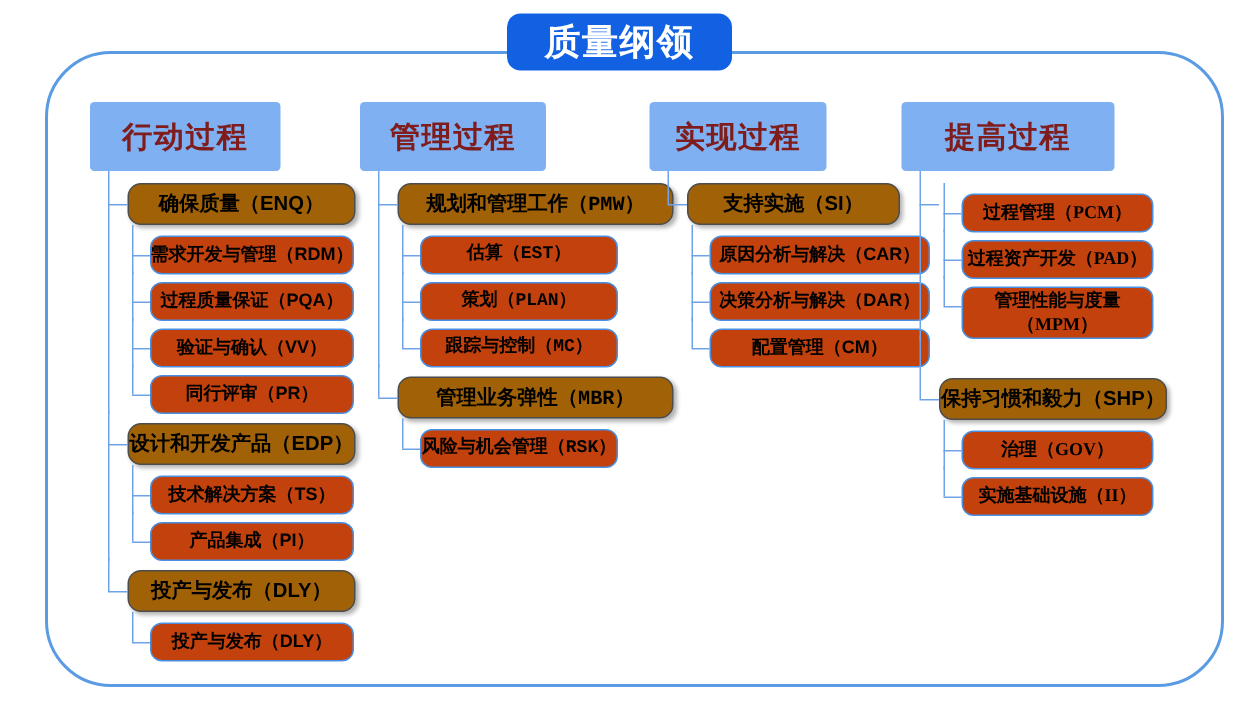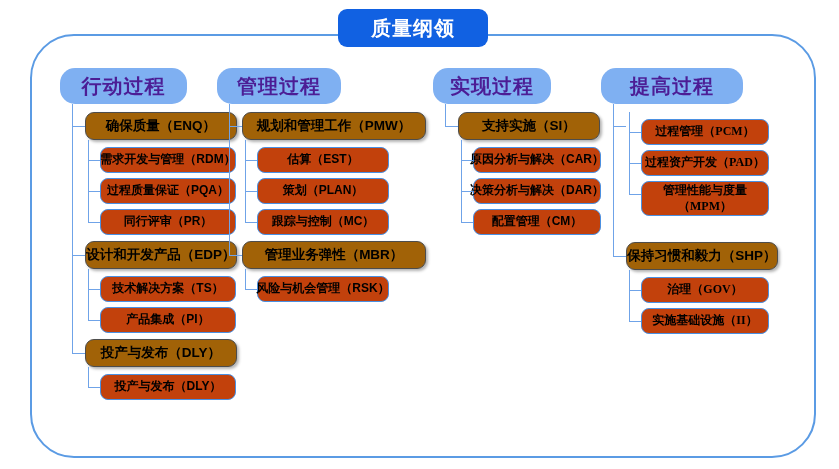--- a/index.html
+++ b/index.html
@@ -6,30 +6,30 @@
   body{font-family:"Liberation Sans","DejaVu Sans",sans-serif;}
   .stage{position:relative;width:839px;height:469px;background:#fff;overflow:hidden;}
 
   
   .frame{position:absolute;left:30px;top:34px;width:782px;height:420px;
          border:2px solid #5b9be4;border-radius:44px;background:#fff;}
 
   
   .title-box{position:absolute;left:338px;top:9px;width:150px;height:38px;
              background:#1161e2;border-radius:9px;display:flex;align-items:center;justify-content:center;
-             color:#fff;font-size:20px;font-weight:bold;letter-spacing:1px;z-index:5;}
+             color:#fff;font-size:24px;font-weight:bold;letter-spacing:1px;z-index:5;}
 
   
   .column{position:absolute;top:68px;}
   .c1{left:60px;}
-  .c2{left:217px;}
+  .c2{left:240px;font-family:Liberation Mono, monospace;}
   .c3{left:433px;}
   .c4{left:601px;}
 
-  .col-header{height:36px;border-radius:15px;background:#7fb0f2;color:#4c1d95;
+  .col-header{height:46px;border-radius:3px;background:#7fb0f2;color:#7f1d1d;
               font-size:20px;font-weight:bold;display:flex;align-items:center;justify-content:center;
               letter-spacing:1px;}
   .c1 .col-header{width:127px;}
   .c2 .col-header{width:124px;}
   .c3 .col-header{width:118px;}
   .c4 .col-header{width:142px;}
 
   
   ul{list-style:none;margin:0;}
   .sections{padding:8px 0 0 25px;}
@@ -55,41 +55,44 @@
   .gray-box{background:#a16207;border:1.5px solid #4d4d4d;border-radius:9px;height:28px;
             display:flex;align-items:center;justify-content:center;font-size:13.5px;font-weight:bold;
             color:#000;white-space:nowrap;box-shadow:2px 2px 3px rgba(0,0,0,.3);box-sizing:border-box;}
   .white-box{background:#c2410c;border:1.5px solid #4a90e2;border-radius:8px;min-height:26px;
              display:flex;align-items:center;justify-content:center;font-size:12px;font-weight:bold;
              color:#000;white-space:nowrap;text-align:center;box-sizing:border-box;padding:1px 2px;line-height:1.3;}
   .white-box.wrap{white-space:normal;}
 
   .c1 .gray-box{width:152px;} .c1 .white-box{width:136px;}
   .c2 .gray-box{width:184px;} .c2 .white-box{width:132px;}
-  .c3 .gray-box{width:142px;} .c3 .white-box{width:128px;}
+  .c3 .gray-box{width:142px;} .c3 .white-box{width:147px;}
   .c4 .gray-box{width:152px;} .c4 .white-box{width:128px;font-family:Liberation Serif, serif;}
 </style>
 </head>
 <body>
 
 <div class="stage">
   <div class="frame"></div>
   <div class="title-box">质量纲领</div>
 
   <div class="column c1">
     <div class="col-header">行动过程</div>
     <ul class="sections">
       <li class="section">
         <div class="gray-box">确保质量（ENQ）</div>
         <ul class="leaves">
           <li class="leaf">
               <div class="white-box">需求开发与管理（RDM）</div>
             </li>
           <li class="leaf">
               <div class="white-box">过程质量保证（PQA）</div>
+            </li>
+          <li class="leaf">
+              <div class="white-box">验证与确认（VV）</div>
             </li>
           <li class="leaf">
               <div class="white-box">同行评审（PR）</div>
             </li>
         </ul>
       </li>
       <li class="section">
         <div class="gray-box">设计和开发产品（EDP）</div>
         <ul class="leaves">
           <li class="leaf">

